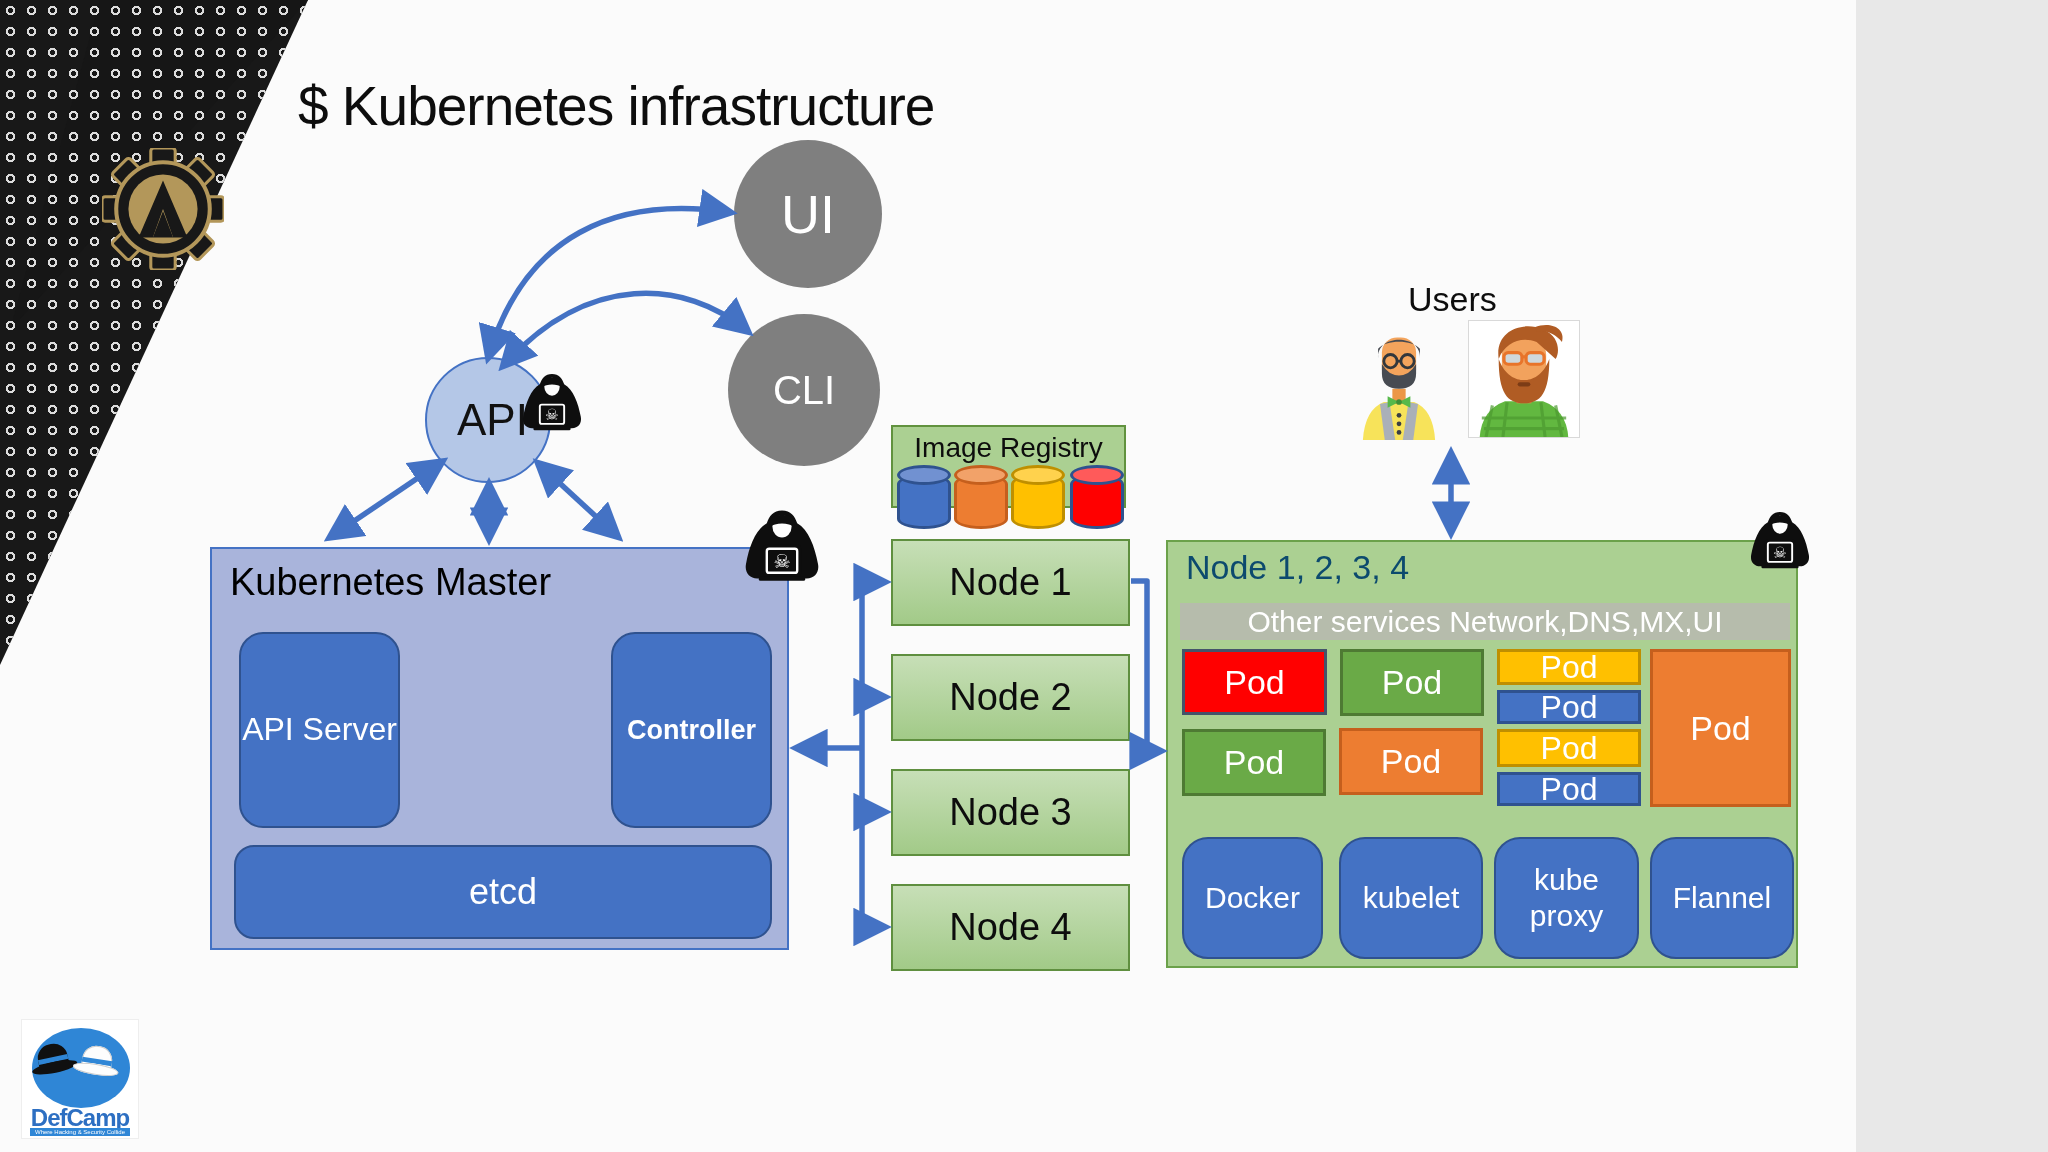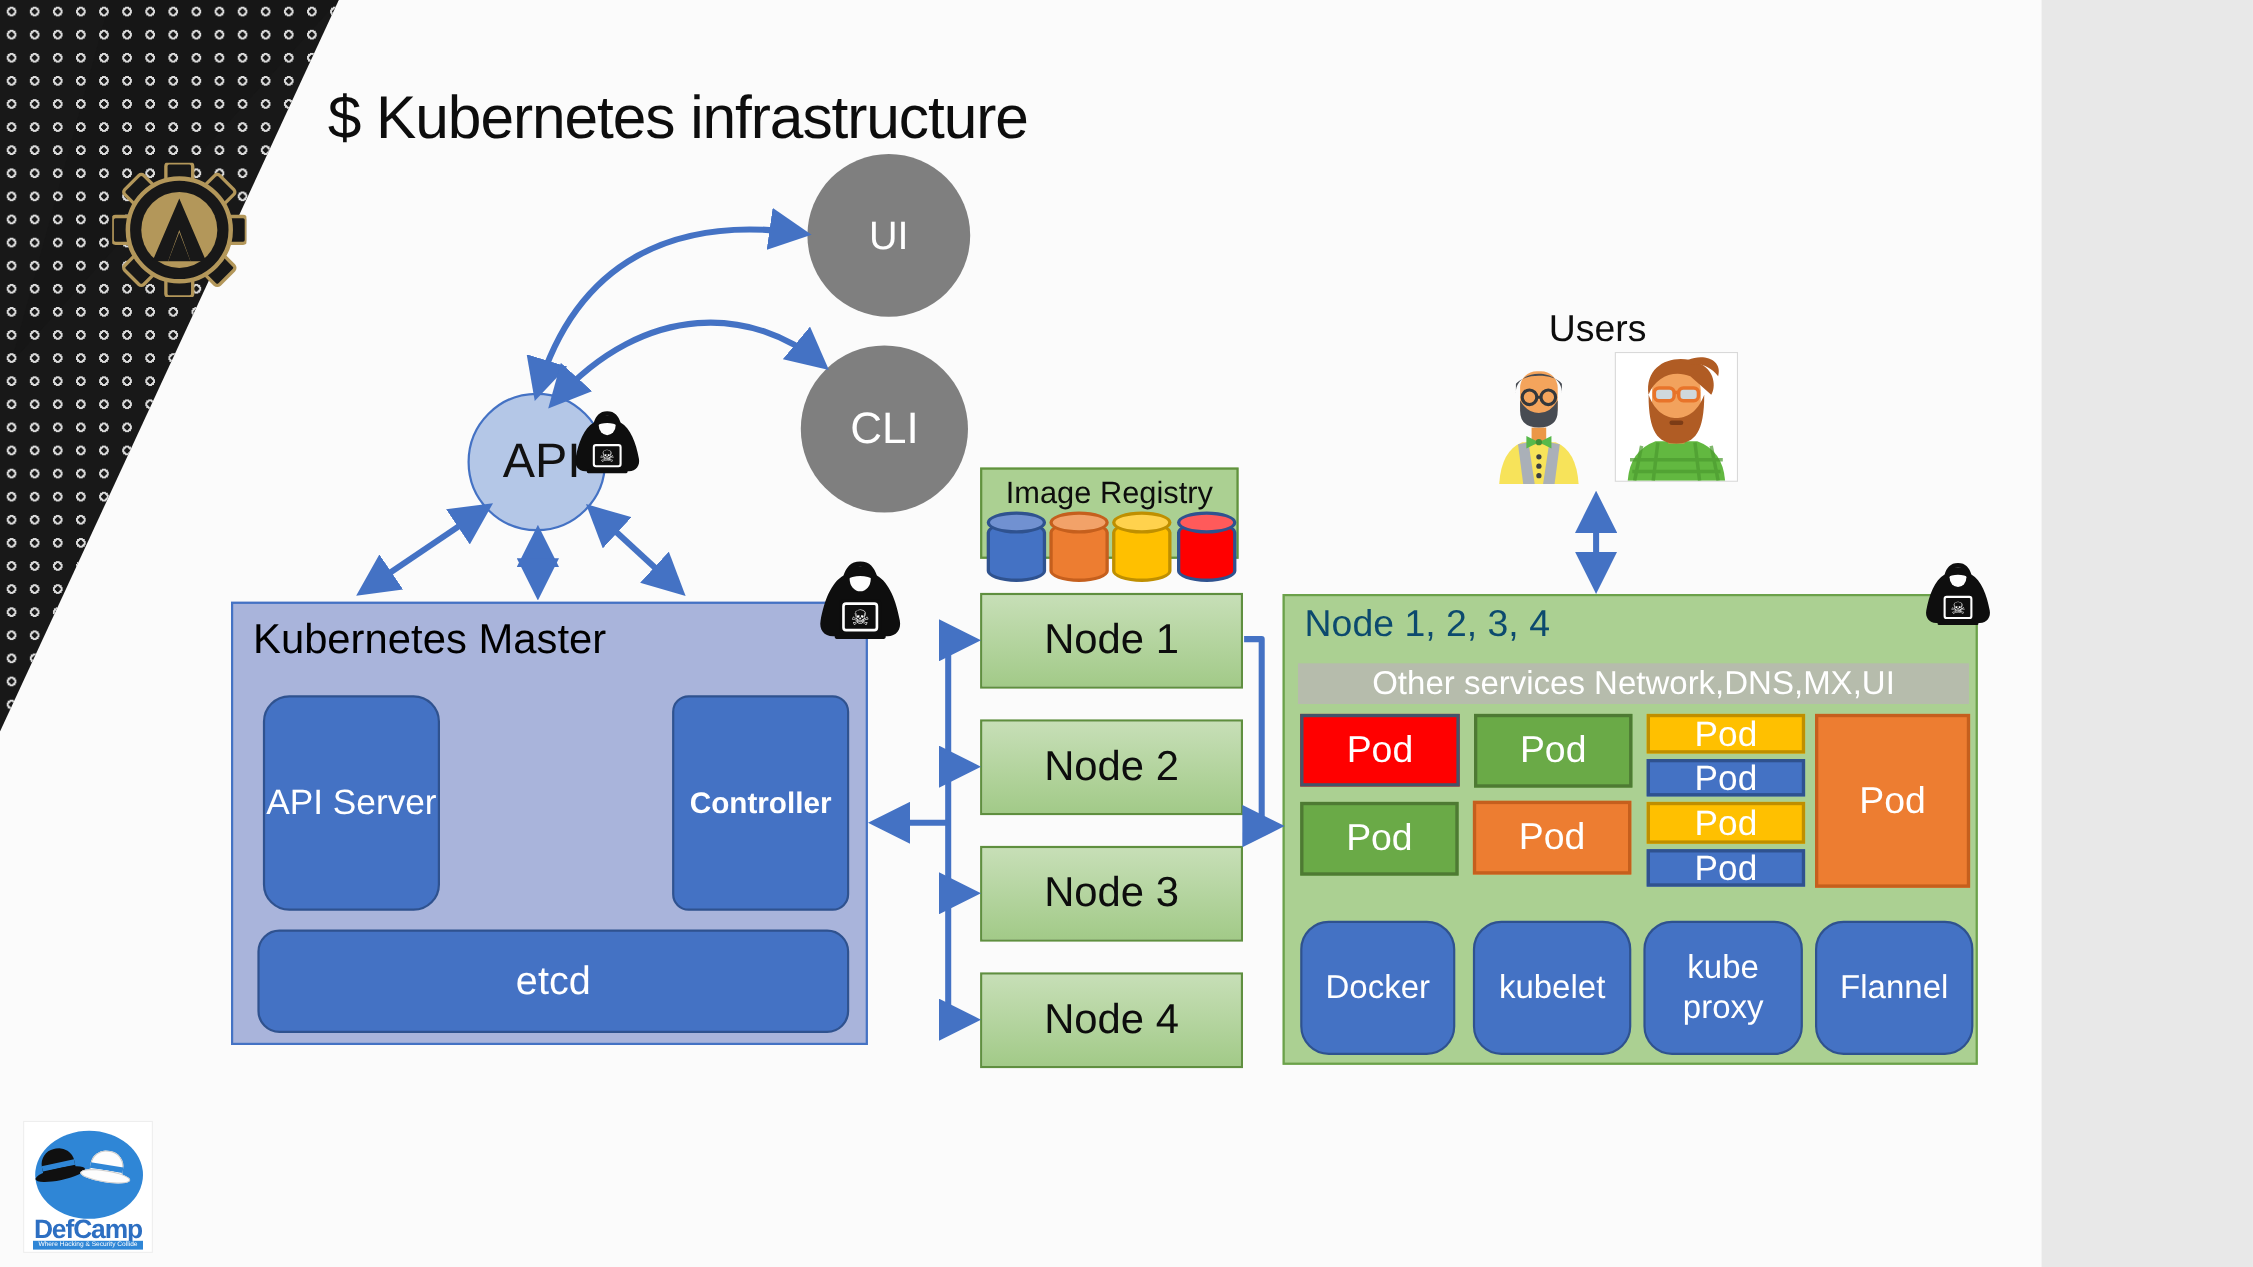--- a/index.html
+++ b/index.html
@@ -12,38 +12,38 @@
          clip-path:polygon(0 0,308px 0,0 665px);
          background-image:radial-gradient(circle,rgba(0,0,0,0) 0 2.5px,#dcdcdc 2.5px 4.5px,rgba(0,0,0,0) 4.5px);
          background-size:21px 21px;}
   .wedge-solid{position:absolute;left:0;top:0;width:340px;height:700px;
          clip-path:polygon(100px 0,308px 0,10px 330px);background:#161616;}
   .gear{position:absolute;left:102px;top:148px;width:122px;height:122px;}
   
   .title{position:absolute;left:298px;top:74px;font-size:55px;letter-spacing:-1px;color:#0d0d0d;}
   
   .circle{position:absolute;border-radius:50%;display:flex;align-items:center;justify-content:center;}
-  .c-ui{left:734px;top:140px;width:148px;height:148px;background:#7f7f7f;color:#fff;font-size:36px;}
+  .c-ui{left:734px;top:140px;width:148px;height:148px;background:#7f7f7f;color:#fff;font-size:54px;}
   .c-cli{left:728px;top:314px;width:152px;height:152px;background:#7f7f7f;color:#fff;font-size:40px;}
   .c-api{left:425px;top:357px;width:126px;height:126px;background:#b4c7e7;border:2.5px solid #4472c4;
          color:#111;font-size:44px;justify-content:flex-start;padding-left:30px;box-sizing:border-box;}
   
   .hacker{position:absolute;}
   .h-api{left:520px;top:364px;width:64px;height:80px;}
   .h-master{left:742px;top:506px;width:80px;height:84px;}
   .h-main{left:1748px;top:502px;width:64px;height:80px;}
   
   .master{position:absolute;left:210px;top:547px;width:579px;height:403px;
           background:#a9b4db;border:2px solid #4472c4;box-sizing:border-box;}
   .master-title{position:absolute;left:18px;top:12px;font-size:38px;color:#000000;}
   .mbox{position:absolute;background:#4472c4;border:2px solid #2f528f;border-radius:24px;color:#fff;
         display:flex;align-items:center;justify-content:center;text-align:center;box-sizing:border-box;}
   .m-api{left:27px;top:83px;width:161px;height:196px;font-size:32px;line-height:1.35;}
   .m-sched{left:213px;top:83px;width:161px;height:196px;font-size:27px;font-weight:bold;}
-  .m-ctrl{left:399px;top:83px;width:161px;height:196px;font-size:27px;font-weight:bold;border-radius:15px;}
+  .m-ctrl{left:399px;top:83px;width:161px;height:196px;font-size:27px;font-weight:bold;}
   .m-etcd{left:22px;top:296px;width:538px;height:94px;font-size:36px;border-radius:20px;}
   
   .registry{position:absolute;left:891px;top:425px;width:235px;height:83px;
             background:#abd092;border:2px solid #61923e;box-sizing:border-box;}
   .registry-title{text-align:center;font-size:28px;padding-top:5px;color:#0d0d0d;}
   .cyl{position:absolute;width:54px;height:64px;}
   .cyl .cb{position:absolute;left:0;right:0;top:9px;bottom:0;border-radius:27px/10px;
            border:3px solid;box-sizing:border-box;}
   .cyl .ct{position:absolute;left:0;right:0;top:0;height:20px;border-radius:50%;
            border:3px solid;box-sizing:border-box;}

